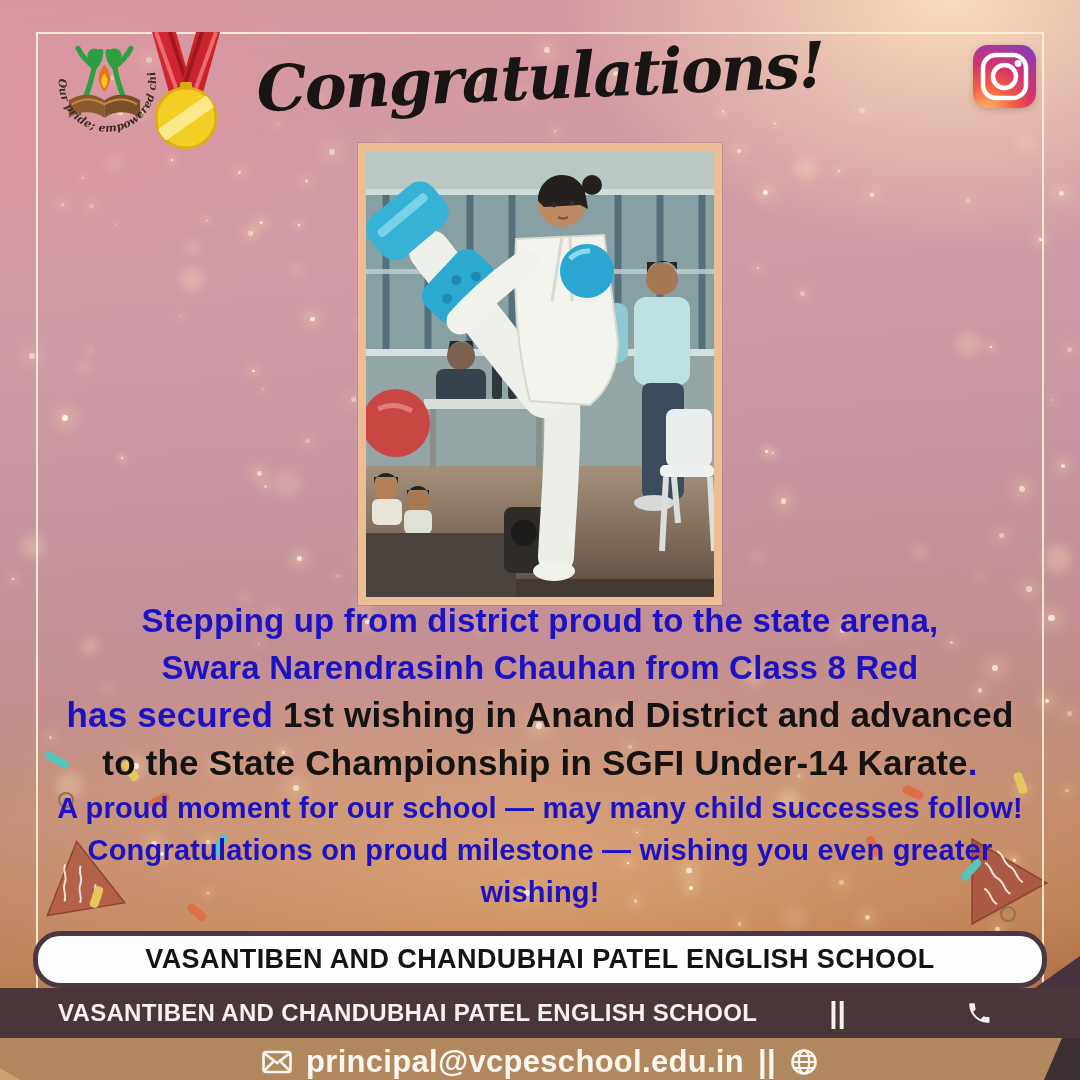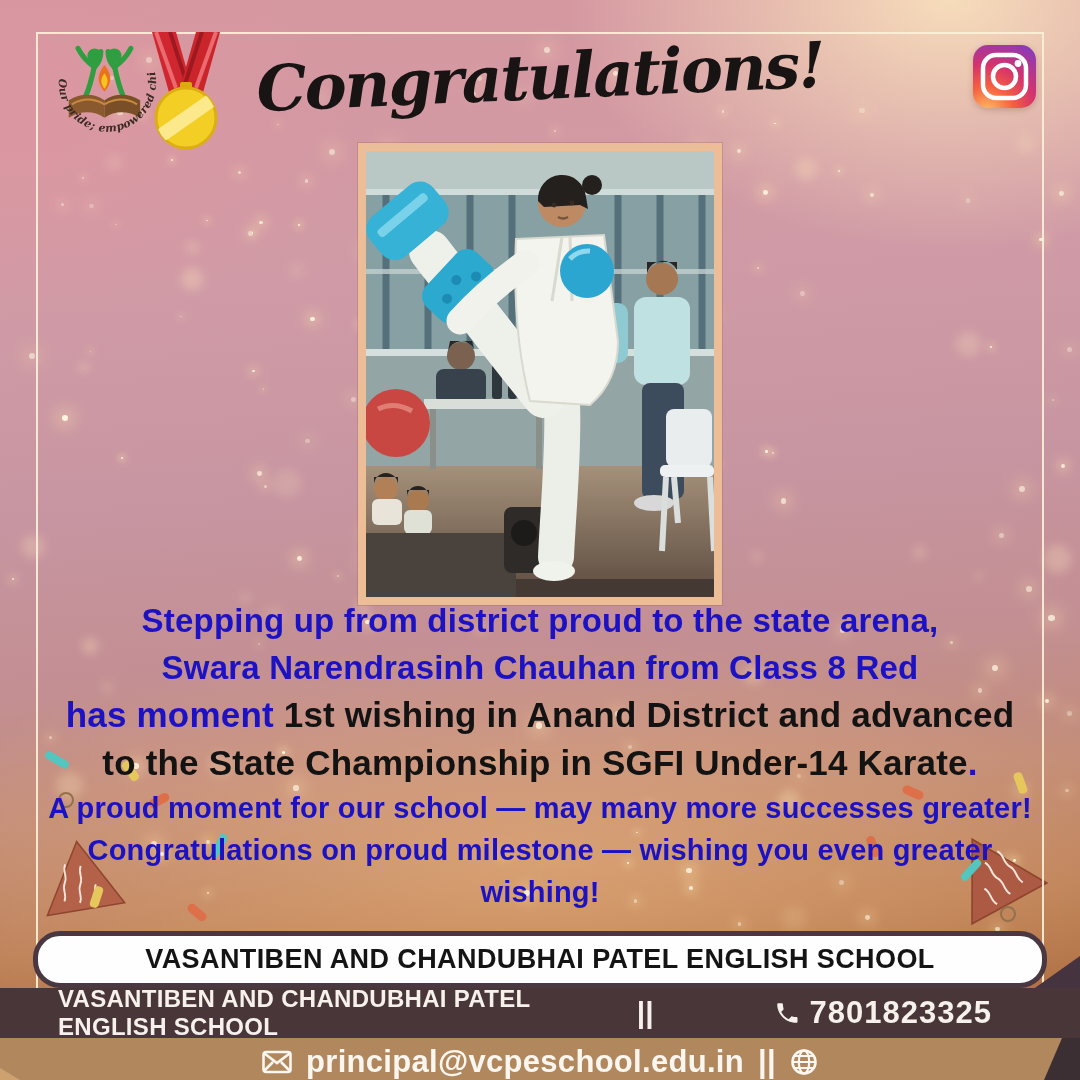--- a/index.html
+++ b/index.html
@@ -391,23 +391,23 @@
       <circle cx="226" cy="34" r="10" fill="#23201e"></circle>
       <circle cx="188" cy="54" r="2.4" fill="#3a2a22"></circle>
         <circle cx="206" cy="52" r="2.4" fill="#3a2a22"></circle>
       <path d="M192,66 q5,3 10,0" stroke="#7a543c" stroke-width="2.4" fill="none"></path>
     </svg>
   </div>
 
   <div class="message">
     <div class="blue-lg">Stepping up from district proud to the state arena,</div>
     <div class="blue-lg">Swara Narendrasinh Chauhan from Class 8 Red</div>
-    <div class="black-xl"><span class="blue">has moment </span><span>1st wishing in Anand District and advanced</span></div>
+    <div class="black-xl"><span class="blue">has secured </span><span>1st wishing in Anand District and advanced</span></div>
     <div class="black-xl"><span>to the State Championship in SGFI Under-14 Karate</span><span class="blue">.</span></div>
-    <div class="blue-md">A proud moment for our school — may many more successes greater!</div>
+    <div class="blue-md">A proud moment for our school — may many child successes follow!</div>
     <div class="blue-md">Congratulations on proud milestone — wishing you even greater</div>
     <div class="blue-md">wishing!</div>
   </div>
 
   <div class="cone cone-left">
     <svg viewBox="0 0 120 112" width="92" height="92">
       <path d="M10,100 L58,8 L112,94 Z" fill="#b4614a" stroke="#8e462f" stroke-width="2"></path>
       <path d="M34,84 c5,-9 -2,-15 3,-24 c5,-9 -2,-15 3,-24 M54,88 c5,-9 -2,-15 3,-24 c5,-9 -2,-15 3,-24 M74,90 c5,-9 -2,-15 3,-24" stroke="#f3e4d8" stroke-width="2.4" fill="none"></path>
     </svg>
   </div>
@@ -437,21 +437,20 @@
     <span>VASANTIBEN AND CHANDUBHAI PATEL ENGLISH SCHOOL</span>
   </div>
 
   <div class="bar-maroon">
     <span class="fname">VASANTIBEN AND CHANDUBHAI PATEL ENGLISH SCHOOL</span>
     <span class="sep">||</span>
     <span class="phone-wrap">
       <svg class="ic" width="26" height="26" viewBox="0 0 24 24">
         <path fill="#f6f1ea" d="M6.6 10.8c1.5 3 3.9 5.4 6.9 6.9l2.3-2.3c.3-.3.7-.4 1.1-.2 1.2.4 2.5.6 3.8.6.6 0 1 .4 1 1V20c0 .6-.4 1-1 1C10.6 21 3 13.4 3 4c0-.6.4-1 1-1h3.2c.6 0 1 .4 1 1 0 1.3.2 2.6.6 3.8.1.4 0 .8-.2 1.1l-2.3 2.3z"></path>
       </svg>
-      <span>7801823325</span>
     </span>
   </div>
 
   <div class="bar-tan">
     <div class="tan-fill">
       <svg class="ic" width="30" height="24" viewBox="0 0 30 24">
         <rect x="1.5" y="2" width="27" height="20" rx="2.5" fill="none" stroke="#fbf7f0" stroke-width="2.6"></rect>
         <path d="M2.5,3.5 L15,13 L27.5,3.5 M2.5,20.5 L11,12 M27.5,20.5 L19,12" stroke="#fbf7f0" stroke-width="2.6" fill="none"></path>
       </svg>
       <span>principal@vcpeschool.edu.in</span>

